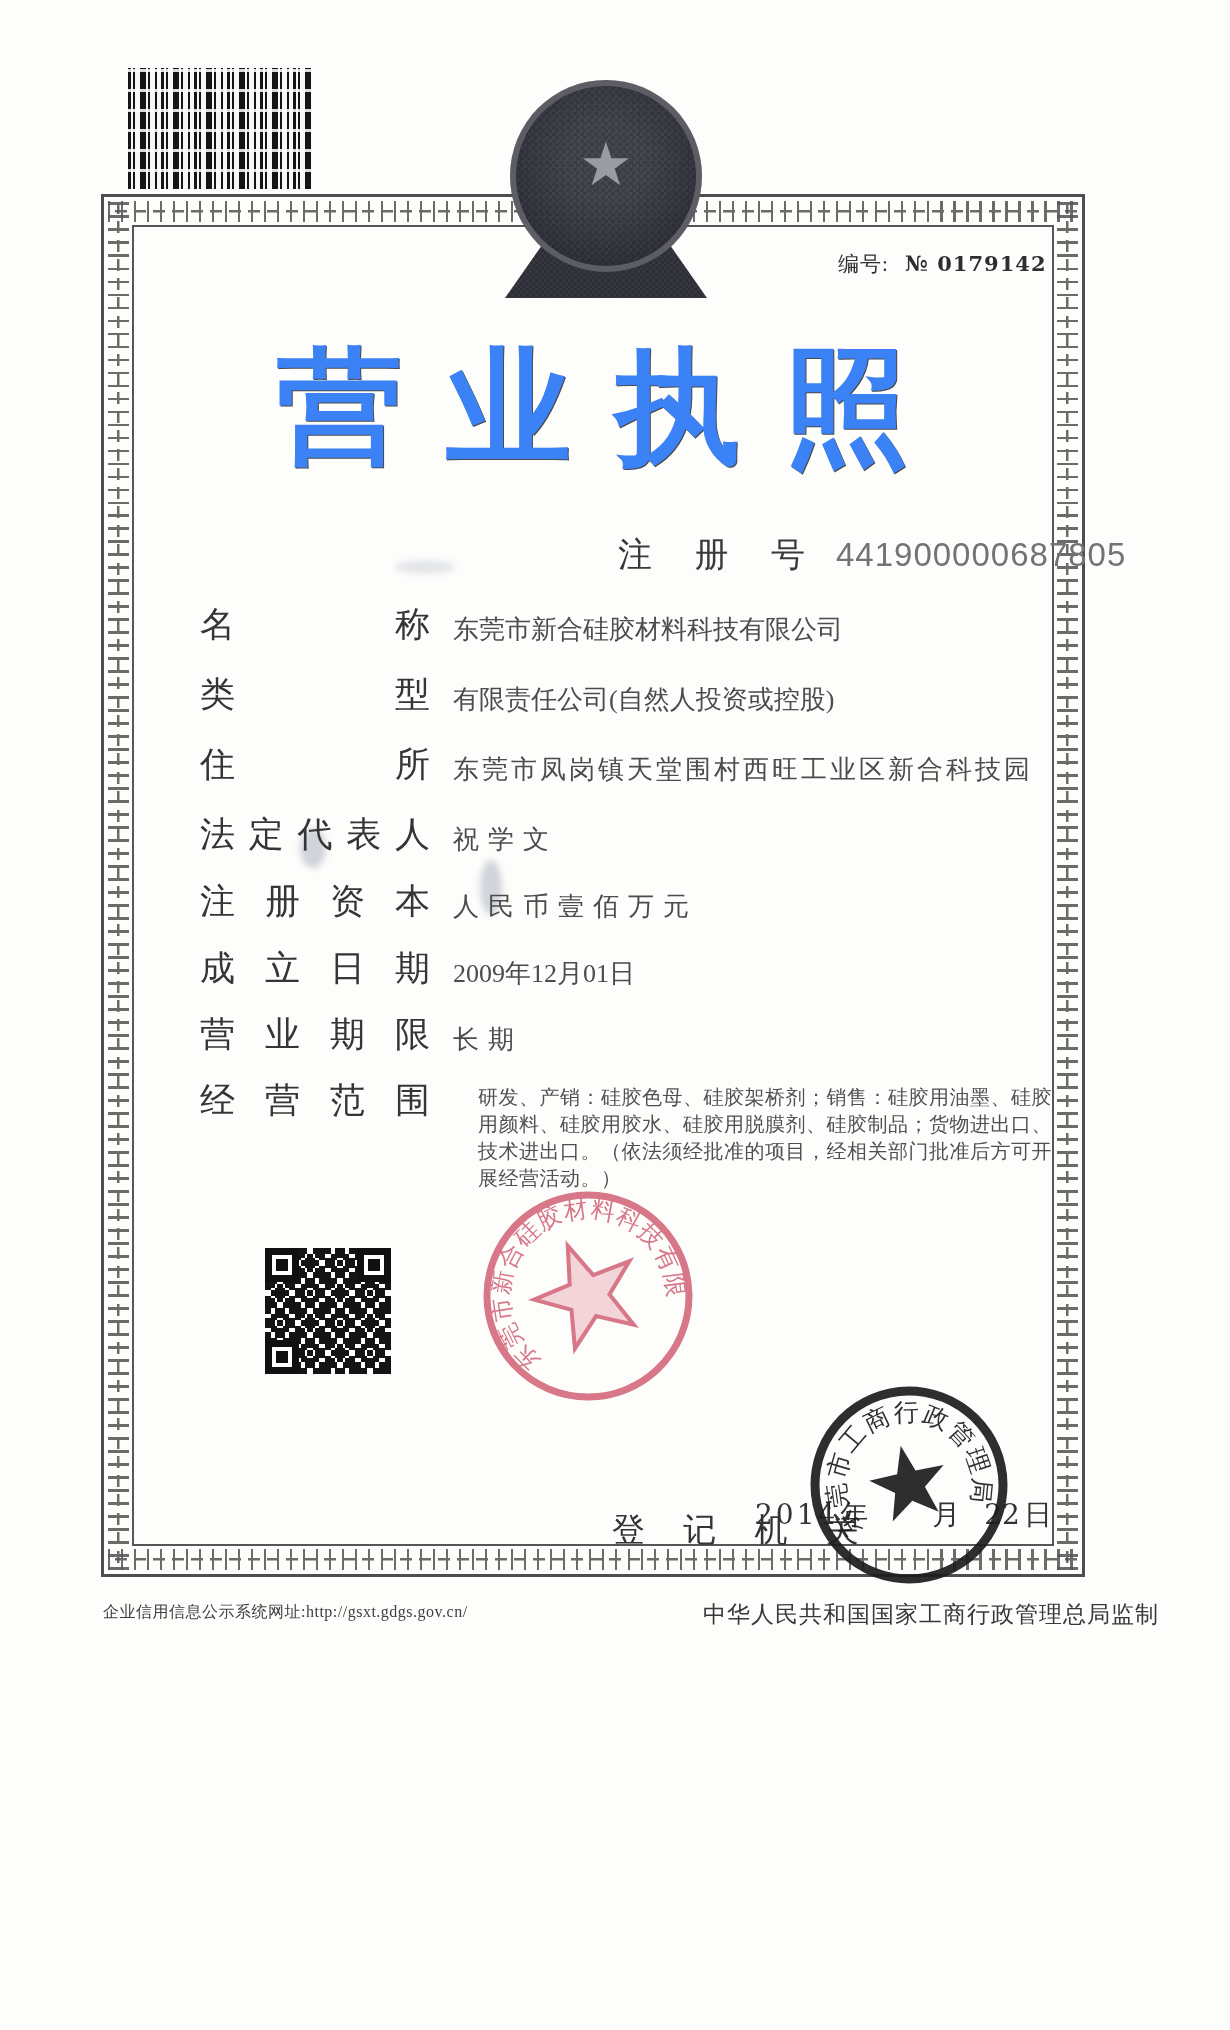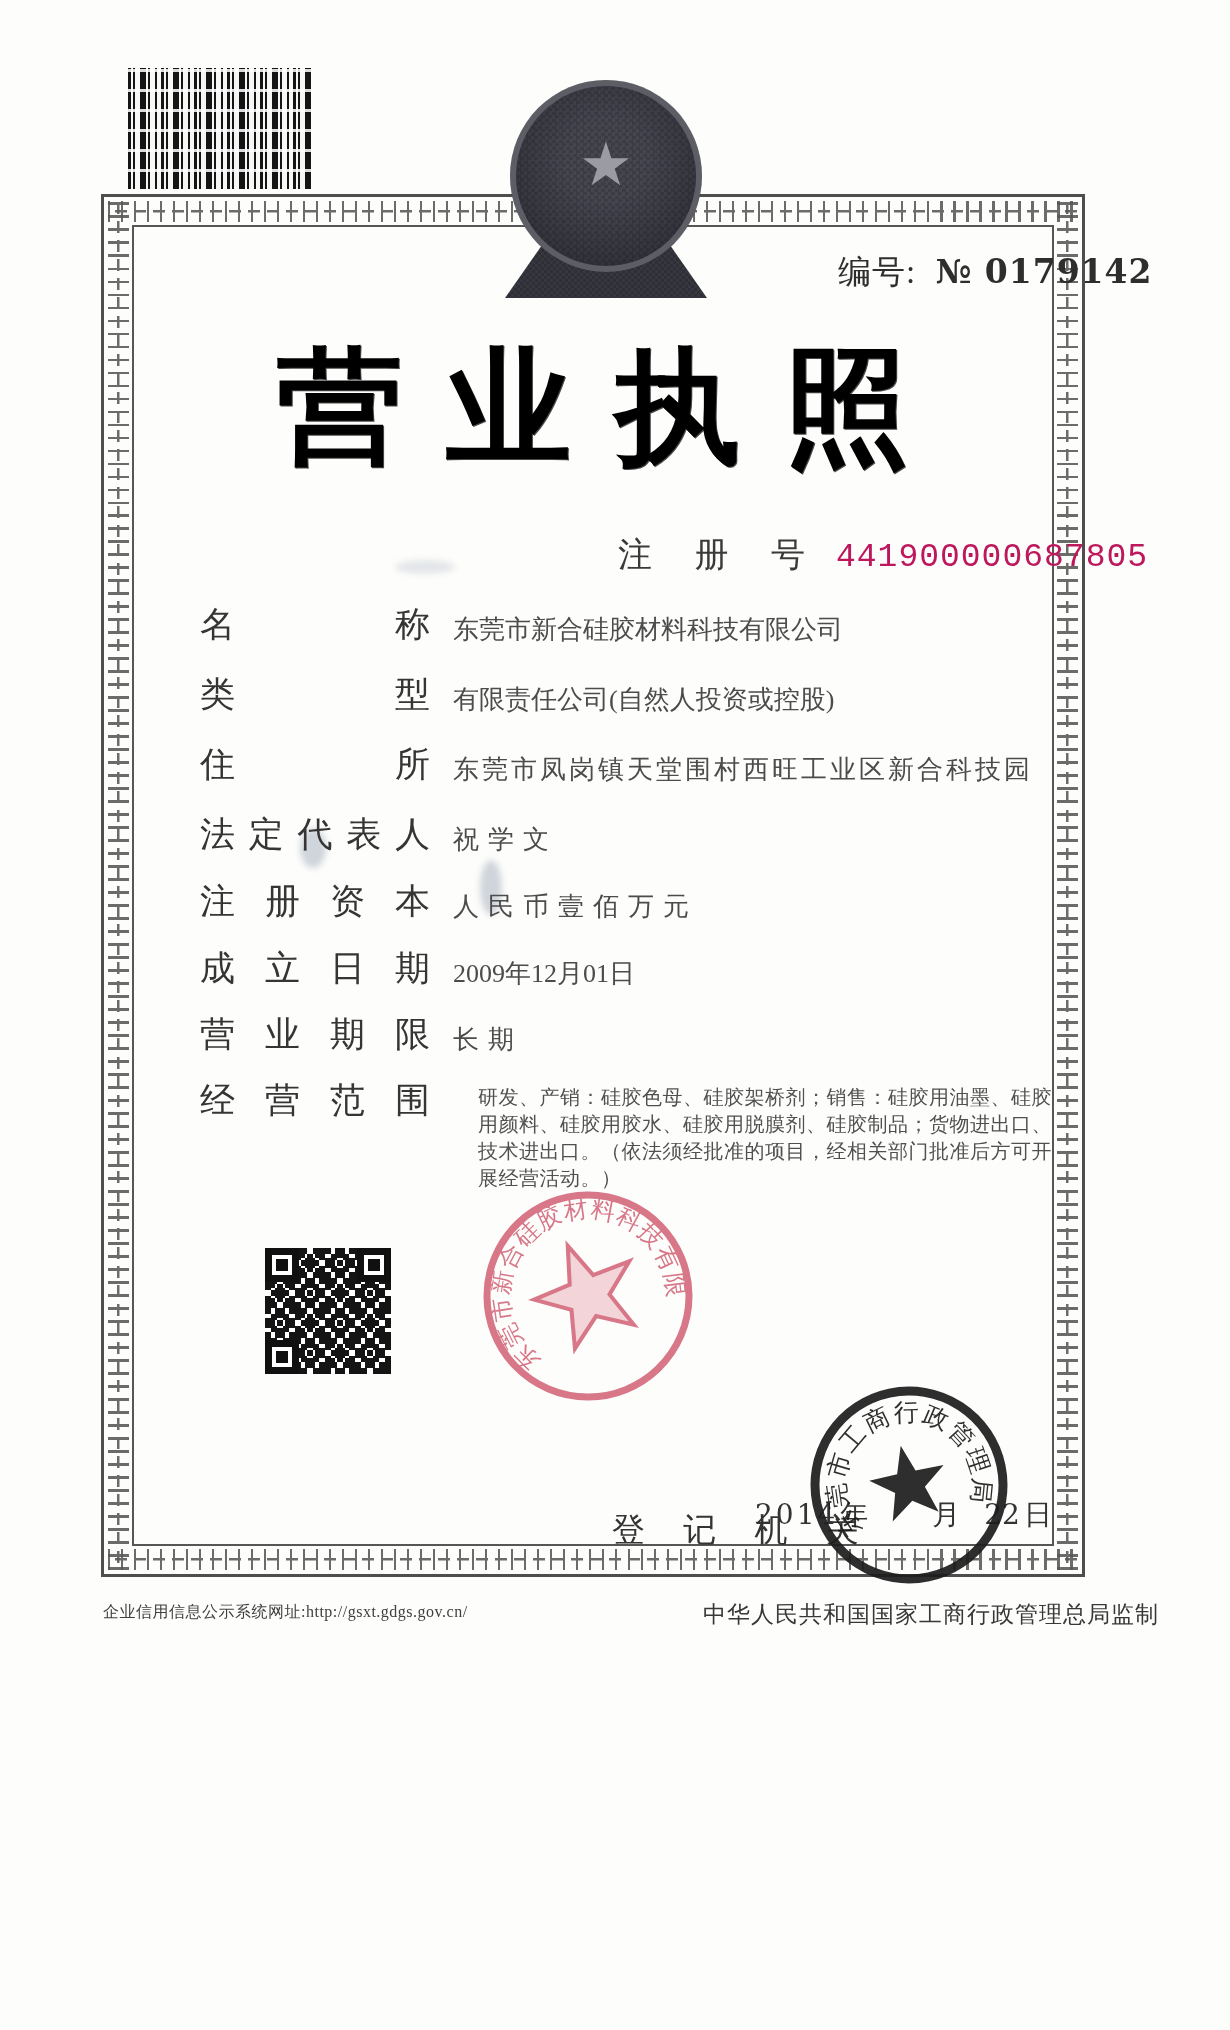--- a/index.html
+++ b/index.html
@@ -55,33 +55,33 @@
     top:7px;bottom:7px;width:21px;
     background-image:
       repeating-linear-gradient(0deg,#575757 0 2.5px,transparent 2.5px 13px),
       repeating-linear-gradient(0deg,transparent 0 7px,#575757 7px 19px);
     background-size:100% 100%,2.5px 100%;
     background-position:0 0,9px 0;
     background-repeat:no-repeat;
   }
   .band-left{left:7px;} .band-right{right:7px;}
   
-  .serial{position:absolute;left:838px;top:250px;font-size:33px;letter-spacing:1px;color:#2e2e2e;z-index:6;white-space:nowrap;}
+  .serial{position:absolute;left:838px;top:250px;font-size:21px;letter-spacing:1px;color:#2e2e2e;z-index:6;white-space:nowrap;}
   .serial .num{font-weight:bold;font-family:"DejaVu Serif",serif;margin-left:10px;}
   
   .doc-title{
     position:absolute;left:101px;top:338px;width:984px;text-align:center;
-    font-size:125px;line-height:1.12;font-weight:900;color:#000000;
+    font-size:125px;line-height:1.12;font-weight:900;color:#3b82f6;
     letter-spacing:44px;padding-left:44px;box-sizing:border-box;z-index:6;
     text-shadow:1px 1px 0 #4a4a4a;
   }
   
   .regline{position:absolute;left:618px;top:532px;display:flex;align-items:baseline;z-index:6;white-space:nowrap;}
   .regline .rlabel{font-size:34px;letter-spacing:17px;color:#3a3a3a;}
-  .regline .rnum{font-size:33px;font-family:Liberation Mono, monospace;color:#be185d;margin-left:14px;letter-spacing:1px;}
+  .regline .rnum{font-size:33px;font-family:Liberation Sans, sans-serif;color:#737373;margin-left:14px;letter-spacing:1px;}
   
   .row{position:absolute;left:0;width:1230px;z-index:6;}
   .flabel{
     position:absolute;left:200px;width:230px;display:flex;justify-content:space-between;
     font-size:35px;color:#353535;line-height:1.1;
   }
   .fvalue{
     position:absolute;left:453px;font-size:26px;color:#4c4c4c;line-height:1.3;padding-top:7px;white-space:nowrap;
   }
   .fvalue.spread{letter-spacing:9px;}

